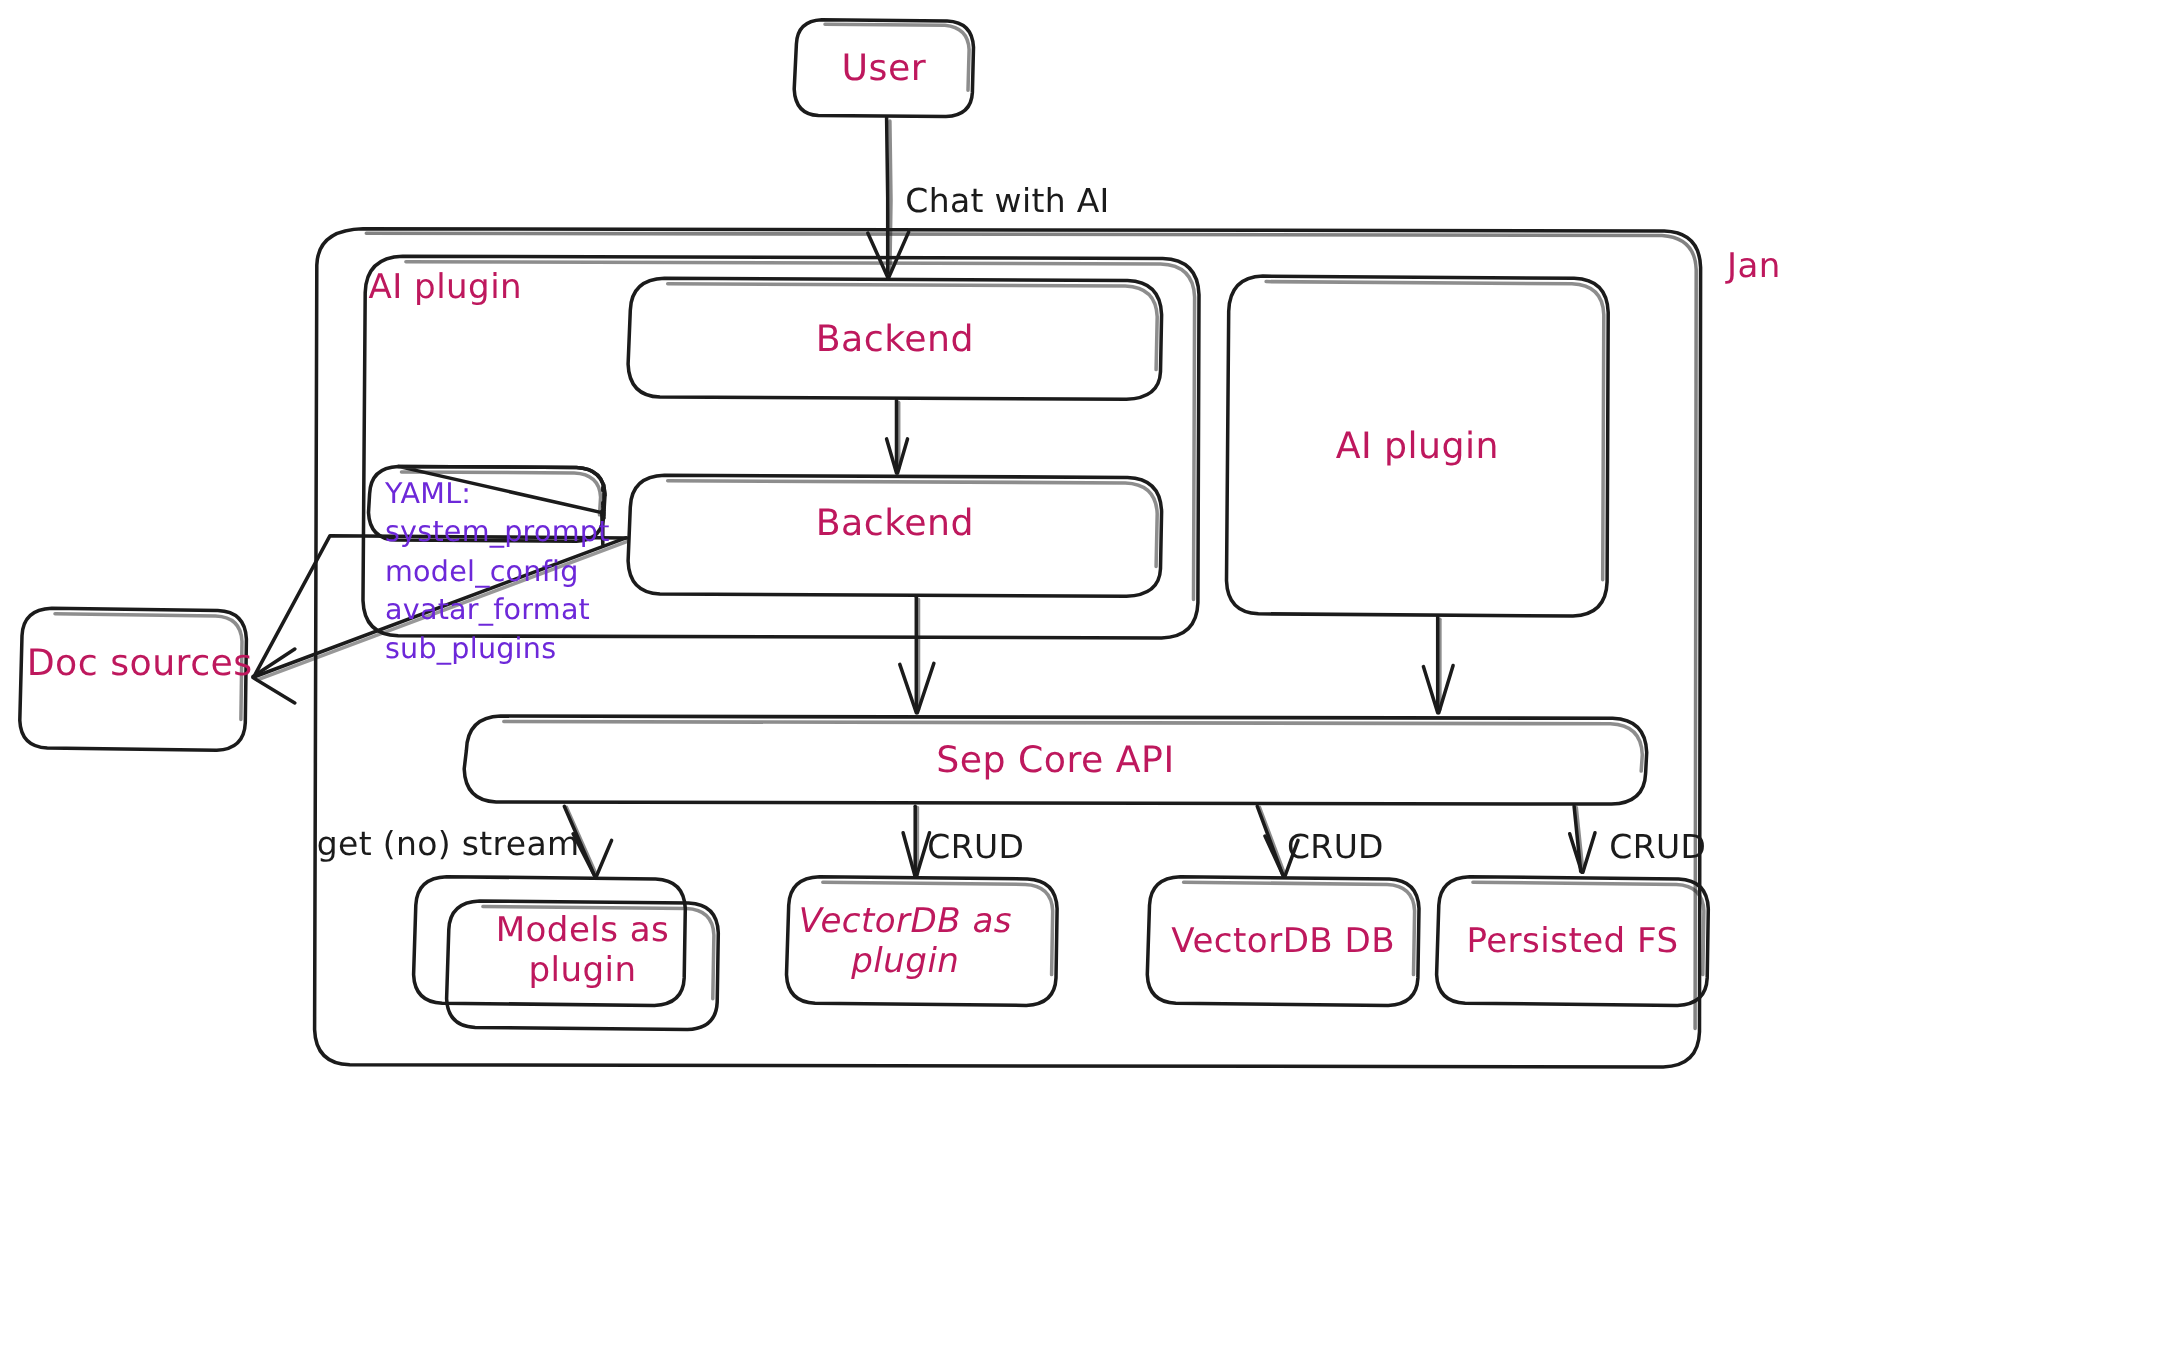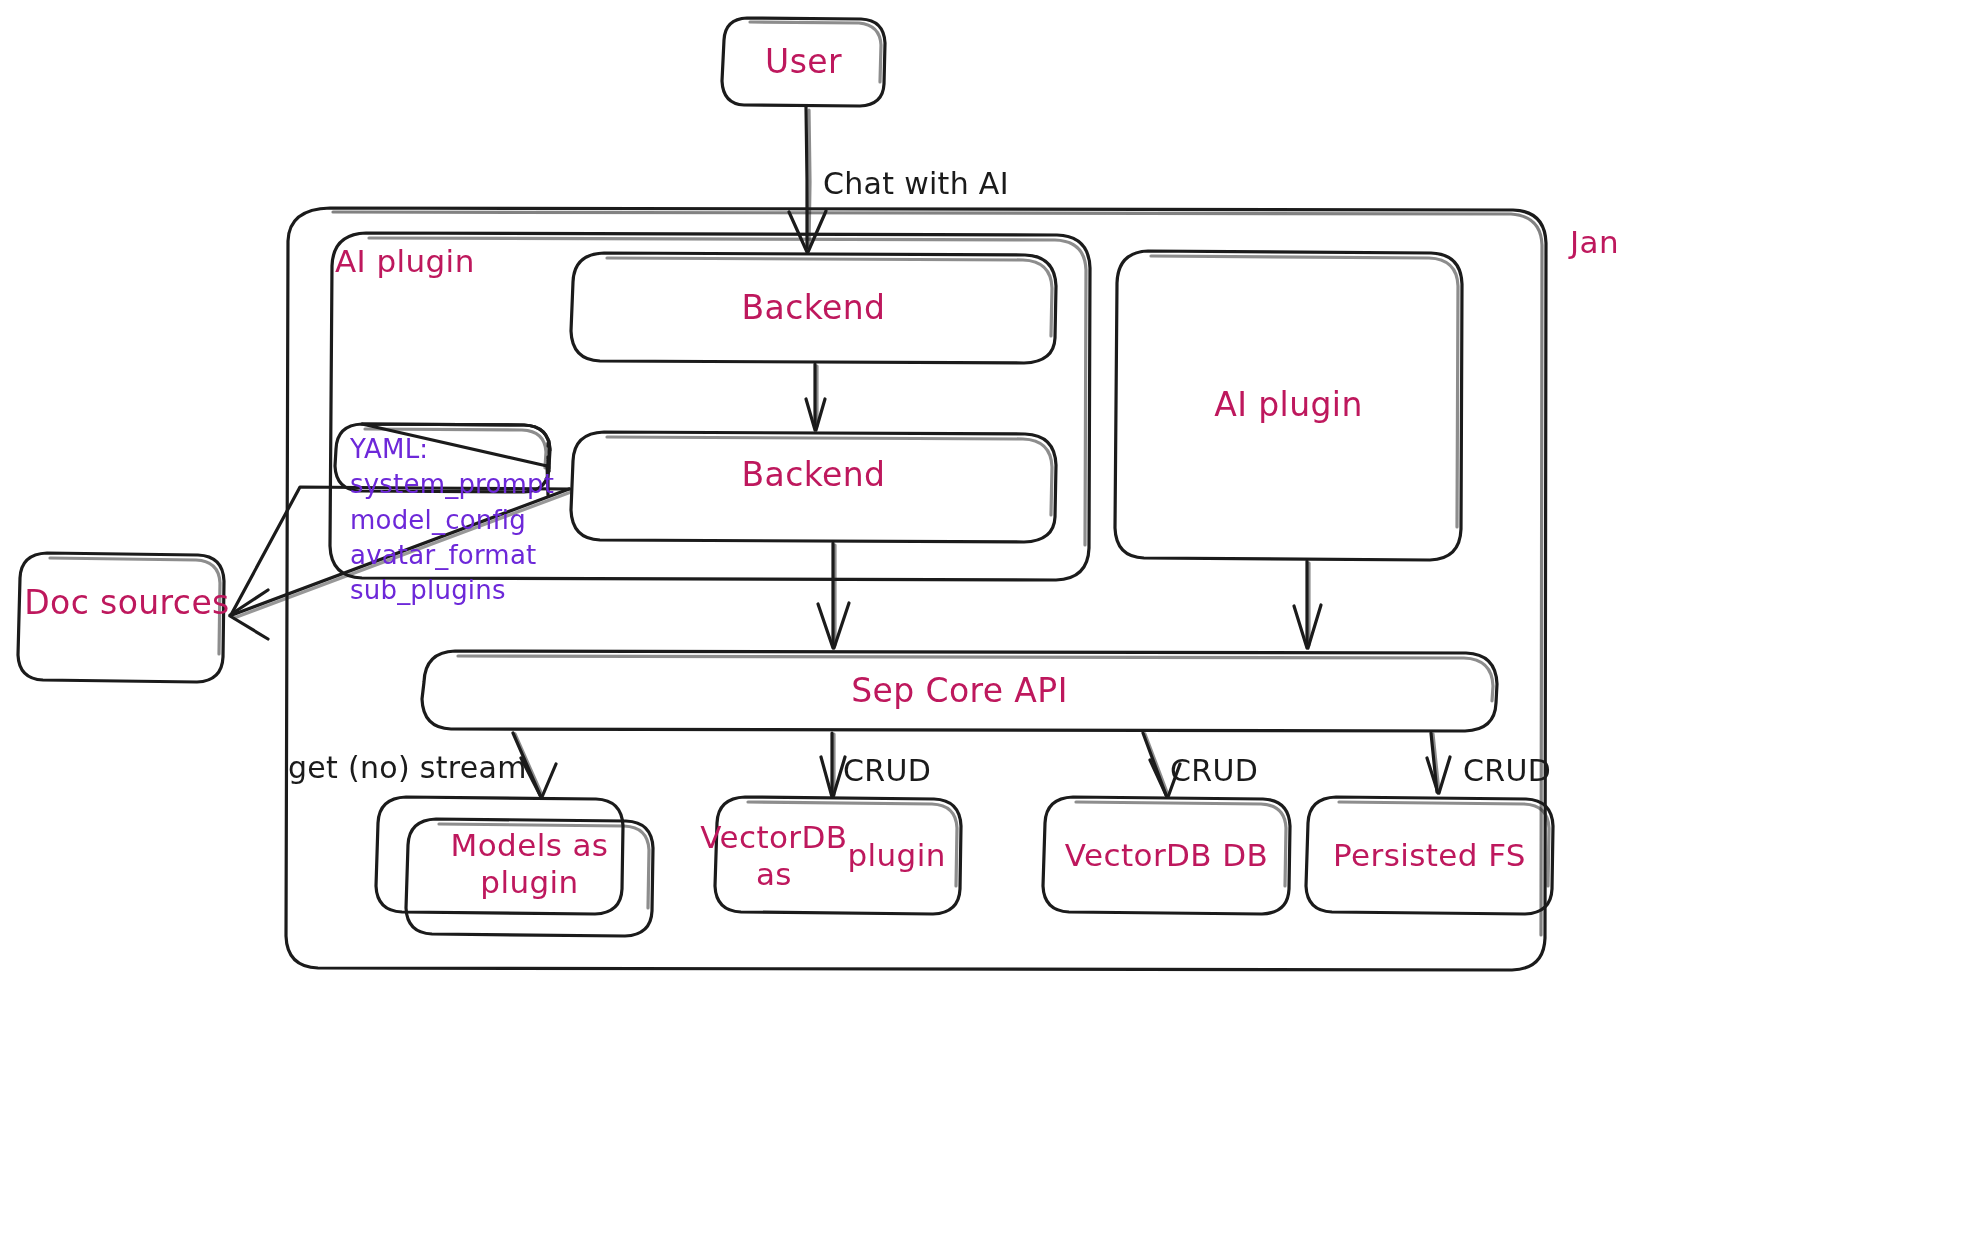--- a/index.html
+++ b/index.html
@@ -190,21 +190,21 @@
 
   <div class="node-label nl-big" style="left:422px;top:651px;width:1075px;height:80px;">Sep Core API</div>
 
   <div class="node-label nl-big" style="left:24px;top:553px;width:206px;height:100px;">Doc sources</div>
 
   <div class="node-label nl-med" style="left:406px;top:819px;width:247px;height:90px;flex-direction:column;">
     <span>Models as</span>
     <span>plugin</span>
   </div>
 
-  <div class="node-label nl-med" style="left:715px;top:797px;width:216px;height:117px;flex-direction:row;">
+  <div class="node-label nl-med" style="left:715px;top:797px;width:216px;height:117px;flex-direction:column;font-style:italic;">
     <span>VectorDB as</span>
     <span>plugin</span>
   </div>
 
   <div class="node-label nl-med" style="left:1043px;top:797px;width:247px;height:117px;">VectorDB DB</div>
 
   <div class="node-label nl-med" style="left:1306px;top:797px;width:247px;height:117px;">Persisted FS</div>
 
   <div class="yaml-text" style="left:350px;top:432px;width:200px;">
     <div>YAML:</div>

